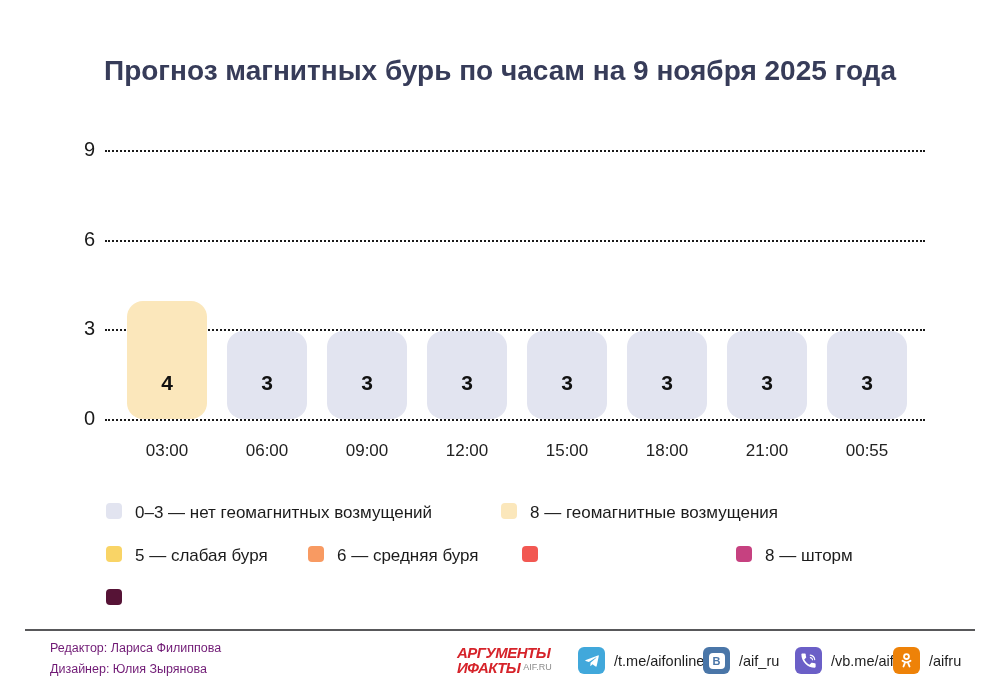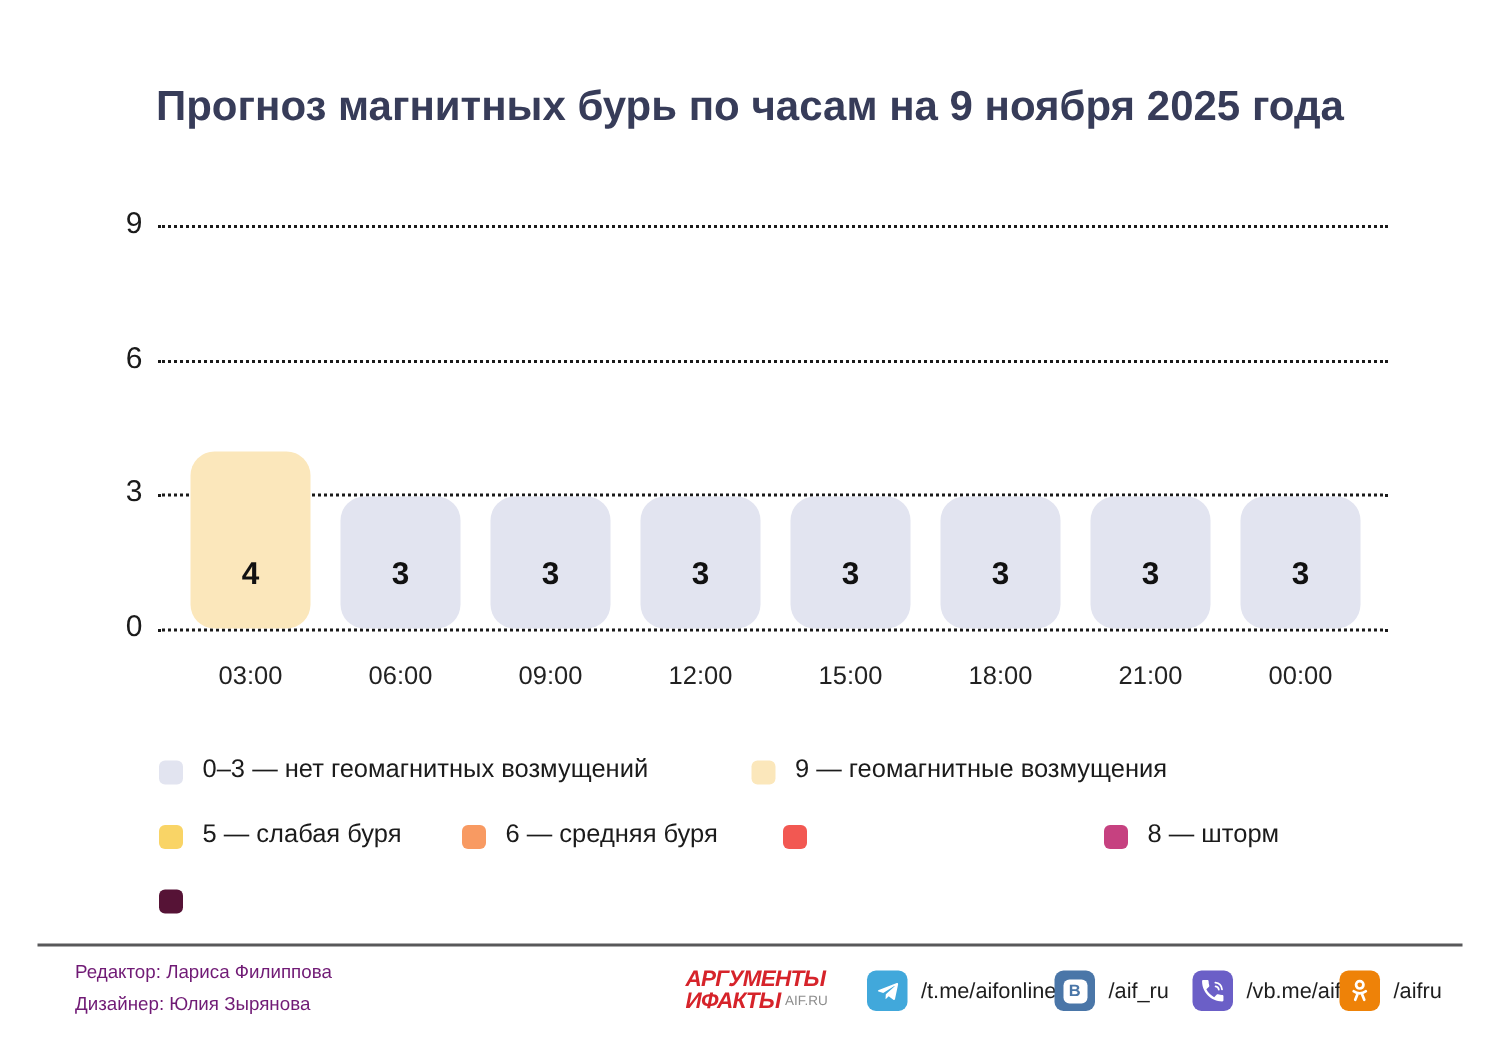--- a/index.html
+++ b/index.html
@@ -15,21 +15,21 @@
   
   .gridline{position:absolute;border-top:2px dotted #1a1a1a;height:0;}
   .ytick{position:absolute;width:38px;text-align:right;font-size:20px;color:#1a1a1a;}
   .bar{position:absolute;border-radius:16px;}
   .bar-value{
     position:absolute;left:0;right:0;bottom:24px;text-align:center;
     font-size:21px;font-weight:700;color:#111;
   }
   .xtick{position:absolute;width:100px;text-align:center;font-size:17px;color:#222;}
   
-  .legend-item{position:absolute;display:flex;align-items:flex-end;height:20px;padding-left:36px;}
+  .legend-item{position:absolute;display:flex;align-items:flex-start;height:20px;padding-left:36px;}
   .legend-swatch{width:16px;height:16px;border-radius:4px;margin-right:13px;flex:0 0 auto;}
   .legend-label{font-size:17px;color:#1b1b1b;white-space:nowrap;}
   
   .footer-sep{position:absolute;top:629px;left:25px;width:950px;height:2px;background:#58585a;}
   .credits{position:absolute;left:50px;top:638px;font-size:12.5px;line-height:21px;color:#701a75;}
   .logo{position:absolute;left:457px;top:645px;color:#d6232a;font-weight:700;font-style:italic;
         letter-spacing:-0.5px;line-height:15px;}
   .logo .l1{font-size:15px;}
   .logo .l2{font-size:15px;display:flex;align-items:center;}
   .logo .domain{font-size:9px;font-weight:400;font-style:normal;color:#8c8c8c;
@@ -82,31 +82,31 @@
         <span class="bar-value">3</span>
       </div>
       <div class="xtick" style="top: 441px; left: 617px;">18:00</div>
       <div class="bar" style="left: 727px; top: 331px; width: 80px; height: 88px; background: rgb(226, 228, 240);">
         <span class="bar-value">3</span>
       </div>
       <div class="xtick" style="top: 441px; left: 717px;">21:00</div>
       <div class="bar" style="left: 827px; top: 331px; width: 80px; height: 88px; background: rgb(226, 228, 240);">
         <span class="bar-value">3</span>
       </div>
-      <div class="xtick" style="top: 441px; left: 817px;">00:00</div>
+      <div class="xtick" style="top: 441px; left: 817px;">00:55</div>
     </div>
 
   <div id="legend">
       <div class="legend-item" style="left: 70px; top: 503px;">
         <span class="legend-swatch" style="background: rgb(226, 228, 240);"></span>
         <span class="legend-label">0–3 — нет геомагнитных возмущений</span>
       </div>
       <div class="legend-item" style="left: 465px; top: 503px;">
         <span class="legend-swatch" style="background: rgb(251, 231, 187);"></span>
-        <span class="legend-label">9 — геомагнитные возмущения</span>
+        <span class="legend-label">8 — геомагнитные возмущения</span>
       </div>
       <div class="legend-item" style="left: 70px; top: 546px;">
         <span class="legend-swatch" style="background: rgb(249, 212, 102);"></span>
         <span class="legend-label">5 — слабая буря</span>
       </div>
       <div class="legend-item" style="left: 272px; top: 546px;">
         <span class="legend-swatch" style="background: rgb(248, 154, 98);"></span>
         <span class="legend-label">6 — средняя буря</span>
       </div>
       <div class="legend-item" style="left: 486px; top: 546px;">

